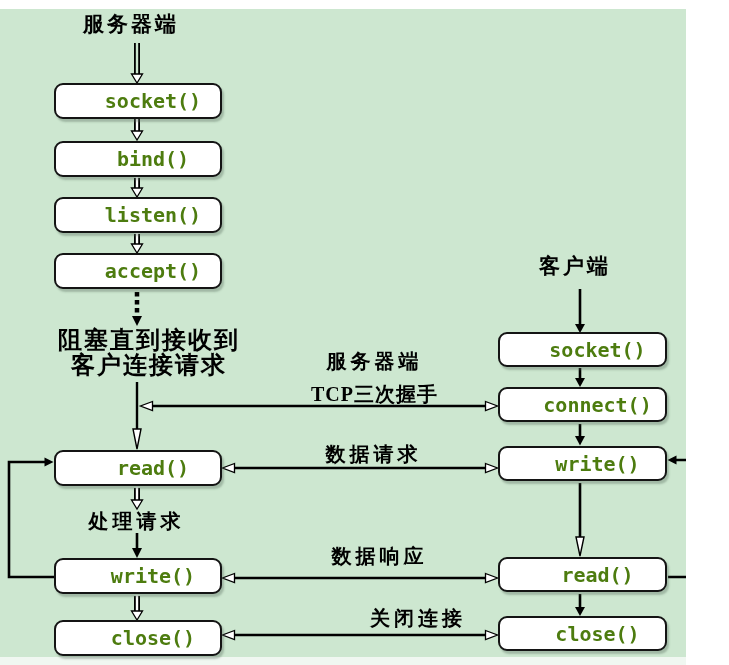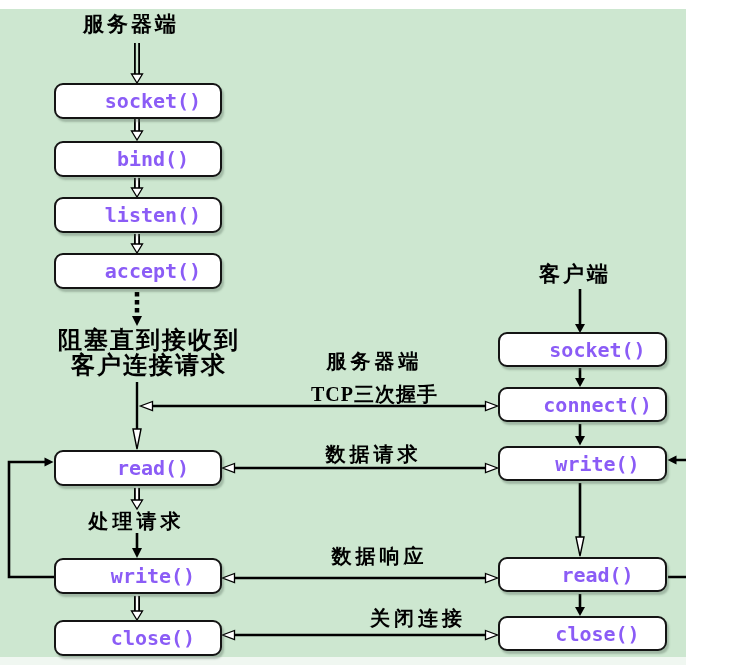--- a/index.html
+++ b/index.html
@@ -7,21 +7,21 @@
     position:relative;width:686px;height:665px;background:#ffffff;overflow:hidden;
     font-family:"Liberation Sans",sans-serif;
   }
   .green-bg{position:absolute;left:0;top:9px;width:729px;height:648px;background:#cde7d0;}
   .bottom-strip{position:absolute;left:0;top:657px;width:729px;height:8px;background:#f0f7f1;}
   .arrow-layer{position:absolute;left:0;top:0;z-index:1;}
   .box{
     position:absolute;width:168px;height:36px;box-sizing:border-box;
     background:#ffffff;border:2px solid #141414;border-radius:9px;
     display:flex;align-items:center;justify-content:center;padding-left:30px;
-    font-family:"DejaVu Sans Mono",monospace;font-weight:bold;font-size:20px;color:#8b5cf6;
+    font-family:"DejaVu Sans Mono",monospace;font-weight:bold;font-size:20px;color:#4d7c0f;
     box-shadow:2px 3px 2px rgba(90,110,95,0.38);z-index:2;
   }
   .box.client{height:35px;width:169px;}
   .lbl{
     position:absolute;z-index:2;color:#000;text-align:center;
     font-family:"Liberation Serif",serif;font-weight:bold;font-size:20px;letter-spacing:4px;
   }
   .lbl.title{font-size:21px;letter-spacing:3px;}
   .lbl.block{letter-spacing:2px;line-height:25px;font-size:24px;}
   .lbl.handshake{letter-spacing:1px;}
@@ -136,21 +136,21 @@
     </g>
 
     <g>
       <line x1="233" y1="635" x2="487" y2="635" stroke="#000" stroke-width="2.6"></line>
       <path d="M234.5,630.5 L222.5,635 L234.5,639.5 Z" fill="#fff" stroke="#000" stroke-width="1.3"></path>
       <path d="M485.5,630.5 L497.5,635 L485.5,639.5 Z" fill="#fff" stroke="#000" stroke-width="1.3"></path>
     </g>
   </svg>
 
   <div class="lbl title" style="left:41px;top:10px;width:180px;">服务器端</div>
-  <div class="lbl title" style="left:485px;top:260px;width:180px;">客户端</div>
+  <div class="lbl title" style="left:485px;top:252px;width:180px;">客户端</div>
 
   <div class="box" style="left:54px;top:83px;">socket()</div>
   <div class="box" style="left:54px;top:141px;">bind()</div>
   <div class="box" style="left:54px;top:197px;">listen()</div>
   <div class="box" style="left:54px;top:253px;">accept()</div>
   <div class="box" style="left:54px;top:450px;">read()</div>
   <div class="box" style="left:54px;top:558px;">write()</div>
   <div class="box" style="left:54px;top:620px;">close()</div>
 
   <div class="box client" style="left:498px;top:332px;">socket()</div>

